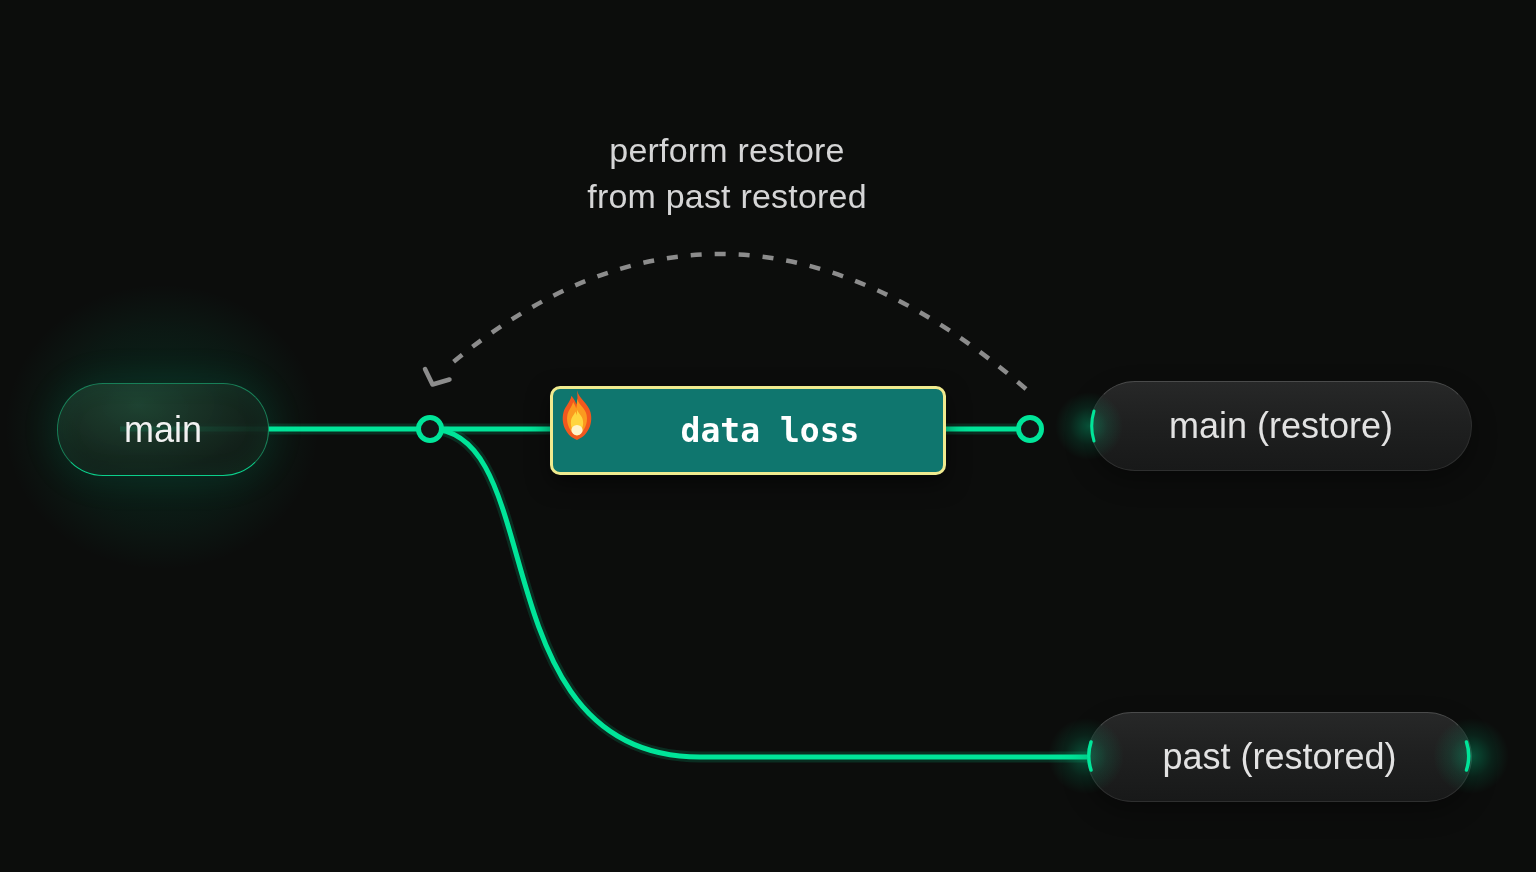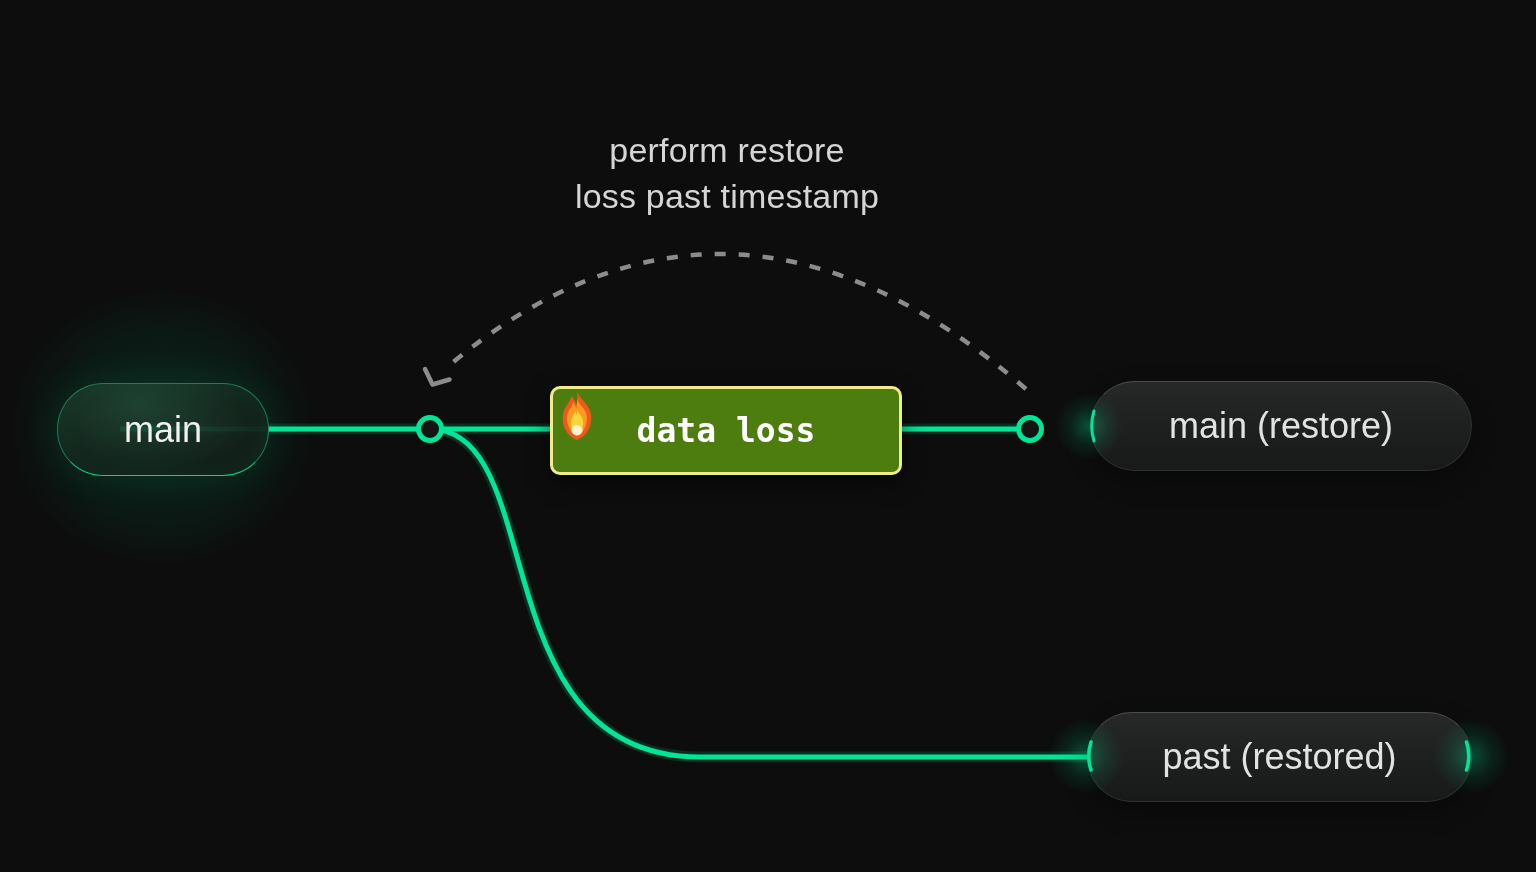--- a/index.html
+++ b/index.html
@@ -39,24 +39,25 @@
   .pill-restored{left:1087px;top:685px;width:383px;height:88px;}
 
   .glow-main{
     position:absolute;left:-45px;top:212px;width:414px;height:376px;z-index:0;
     background:radial-gradient(closest-side, rgba(0,229,153,.13) 0%, rgba(0,229,153,.05) 52%, rgba(0,229,153,0) 76%);
   }
 
   
   .event-box{
     position:absolute;z-index:2;left:550px;top:359px;width:346px;height:83px;
-    border-radius:10px;border:3px solid #f0eb8f;background:#4d7c0f;
+    border-radius:10px;border:3px solid #f0eb8f;background:#0f766e;
     display:flex;align-items:center;justify-content:center;gap:14px;
     font-family:"DejaVu Sans Mono",monospace;font-weight:700;font-size:33px;color:#ffffff;
     box-shadow:0 8px 22px rgba(0,0,0,.5);
+    padding-left:44px;
   }
   .flame{width:48px;height:54px;flex:0 0 auto;}
 </style>
 </head>
 <body>
 
 <div class="stage">
 
   <div class="glow-main"></div>
 
@@ -71,21 +72,21 @@
 
     <path d="M1026 362 Q728 103 446 341" stroke="#8c8c8c" stroke-width="4.5" fill="none" stroke-dasharray="11 13"></path>
     <path d="M425 342 L432.5 357.5 L449.5 352.5" stroke="#8c8c8c" stroke-width="4.5" fill="none" stroke-linecap="round" stroke-linejoin="round"></path>
 
     <circle cx="430" cy="402" r="11.5" fill="#131413" stroke="#00e599" stroke-width="5"></circle>
     <circle cx="1030" cy="402" r="11.5" fill="#131413" stroke="#00e599" stroke-width="5"></circle>
   </svg>
 
   <div class="annotation">
     <div>perform restore</div>
-    <div>loss past timestamp</div>
+    <div>from past restored</div>
   </div>
 
   <div class="pill pill-main">
     <span>main</span>
   </div>
 
   <div class="pill pill-gray pill-backup">
     <span>main (restore)</span>
   </div>
 

